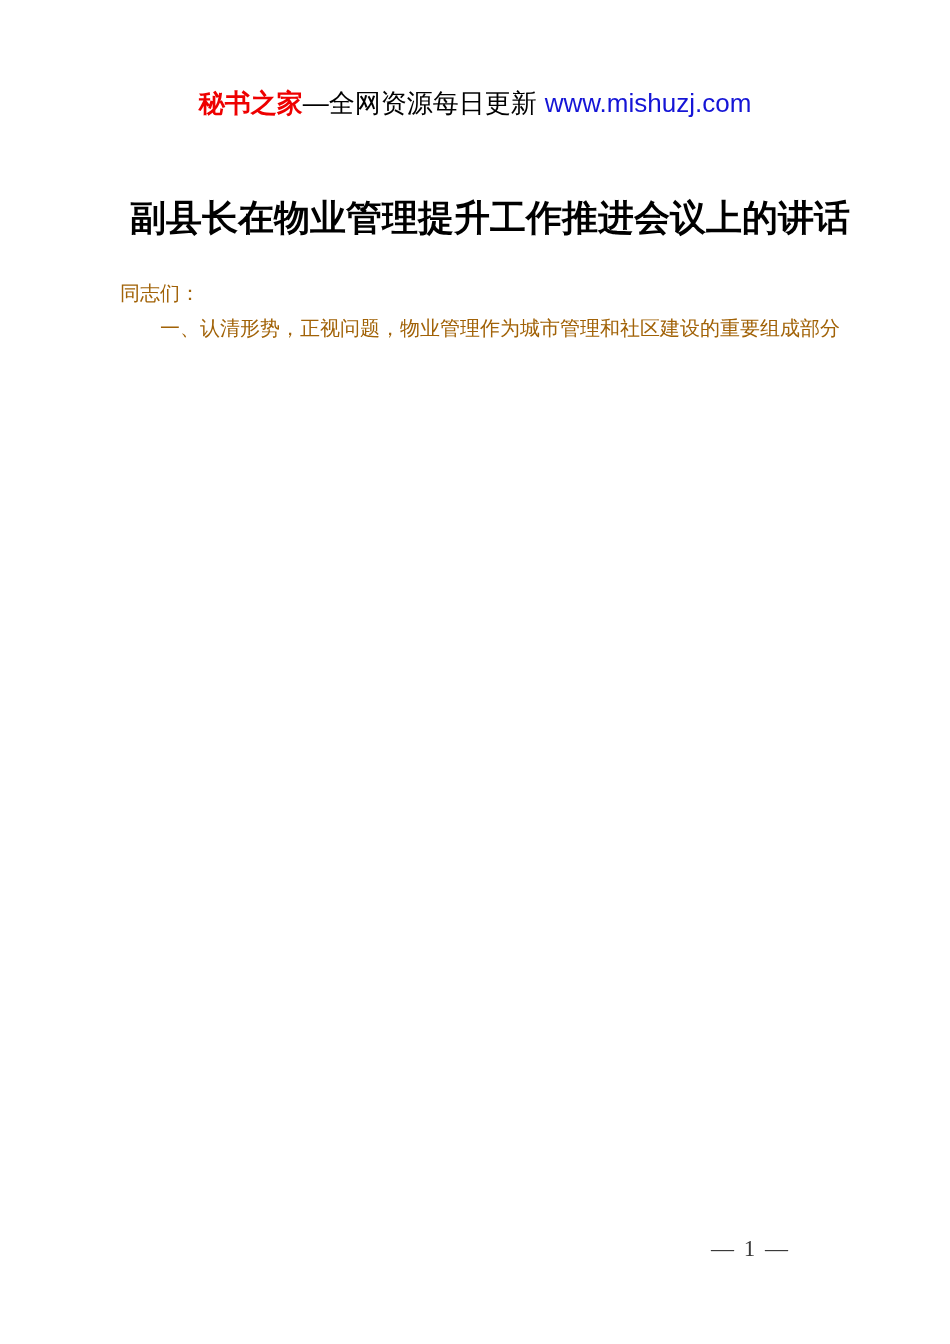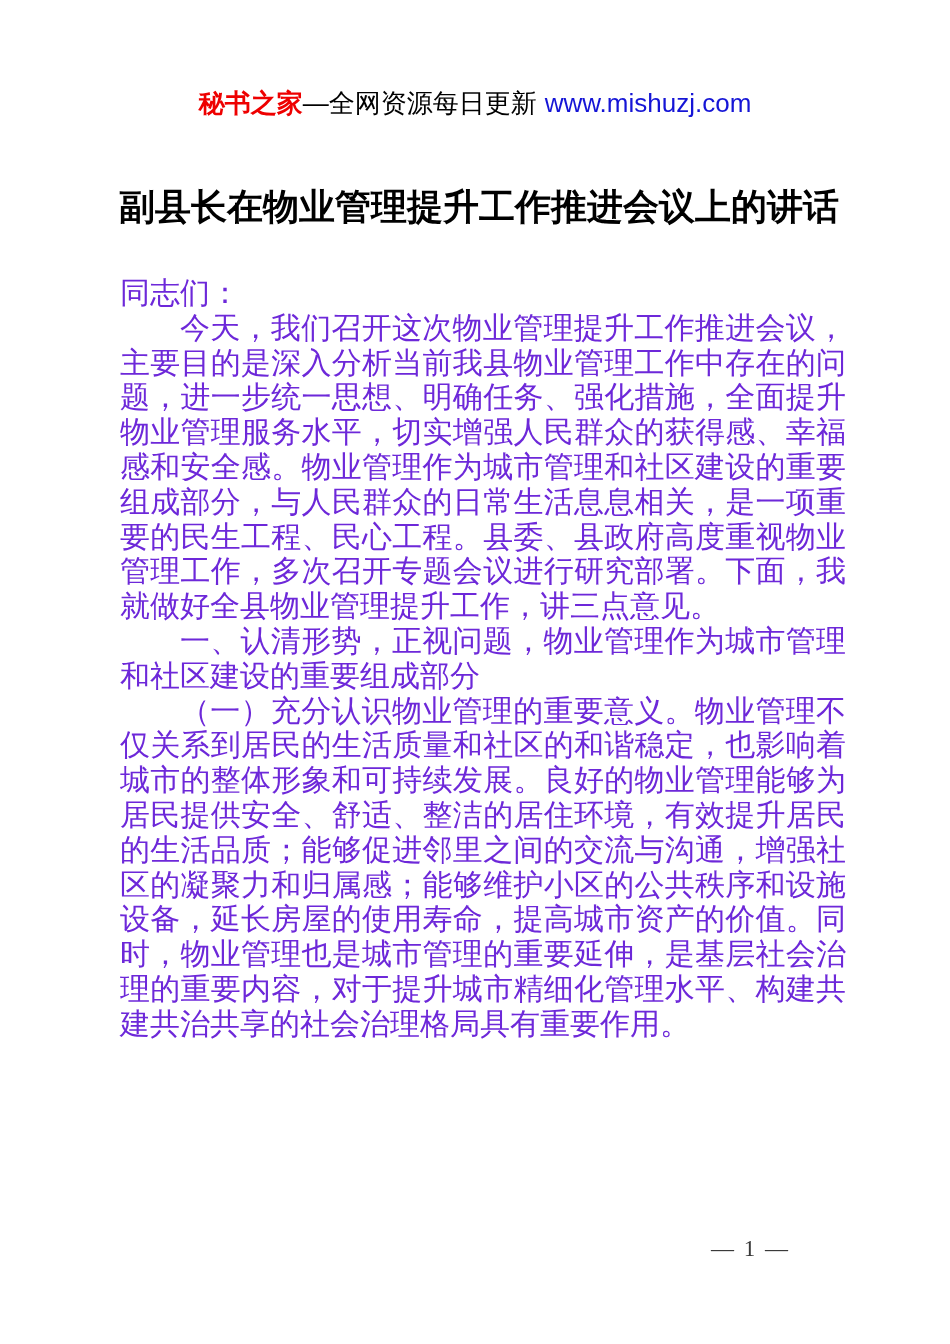--- a/index.html
+++ b/index.html
@@ -39,38 +39,38 @@
     color: #1515d6;
     text-decoration: none;
     margin-left: 8px;
   }
   
   .doc-title {
     position: absolute;
     top: 178px;
     left: 112px;
     width: 726px;
-    margin: 4px;
+    margin: 15px;
     text-align: center;
     font-size: 36px;
     line-height: 50px;
     font-weight: 700;
     letter-spacing: 0px;
     color: #000000;
   }
   
   .doc-body {
     position: absolute;
     top: 276px;
     left: 120px;
     width: 726px;
-    font-size: 30px;
+    font-size: 20px;
     line-height: 34.8px;
     text-align: justify;
-    color: #6d28d9;
+    color: #a16207;
   }
   .doc-body p {
     margin: 0;
     padding: 0;
     text-indent: 2em;
   }
   .doc-body p.salutation {
     text-indent: 0;
   }
   .run-bold {
@@ -97,20 +97,18 @@
 <div class="page">
 
   <div class="site-header">
     <span class="brand" style="color: rgb(238, 0, 0);">秘书之家</span><span class="sep">—</span><span class="tagline">全网资源每日更新</span><a class="url" href="#" style="color: rgb(21, 21, 214);">www.mishuzj.com</a>
   </div>
 
   <h1 class="doc-title">副县长在物业管理提升工作推进会议上的讲话</h1>
 
   <div class="doc-body" id="doc-body">
       <p class="para salutation"><span class="run">同志们：</span></p>
-      <p class="para body"><span class="run">今天，我们召开这次物业管理提升工作推进会议，主要目的是深入分析当前我县物业管理工作中存在的问题，进一步统一思想、明确任务、强化措施，全面提升物业管理服务水平，切实增强人民群众的获得感、幸福感和安全感。物业管理作为城市管理和社区建设的重要组成部分，与人民群众的日常生活息息相关，是一项重要的民生工程、民心工程。县委、县政府高度重视物业管理工作，多次召开专题会议进行研究部署。下面，我就做好全县物业管理提升工作，讲三点意见。</span></p>
       <p class="para heading"><span class="run">一、认清形势，正视问题，物业管理作为城市管理和社区建设的重要组成部分</span></p>
-      <p class="para body"><span class="run">（一）充分认识物业管理的重要意义。物业管理不仅关系到居民的生活质量和社区的和谐稳定，也影响着城市的整体形象和可持续发展。良好的物业管理能够为居民提供安全、舒适、整洁的居住环境，有效提升居民的生活品质；能够促进邻里之间的交流与沟通，增强社区的凝聚力和归属感；能够维护小区的公共秩序和设施设备，延长房屋的使用寿命，提高城市资产的价值。同时，物业管理也是城市管理的重要延伸，是基层社会治理的重要内容，对于提升城市精细化管理水平、构建共建共治共享的社会治理格局具有重要作用。</span></p>
     </div>
 
   <div class="page-number">— 1 —</div>
 
 </div>
 
 </body></html>

